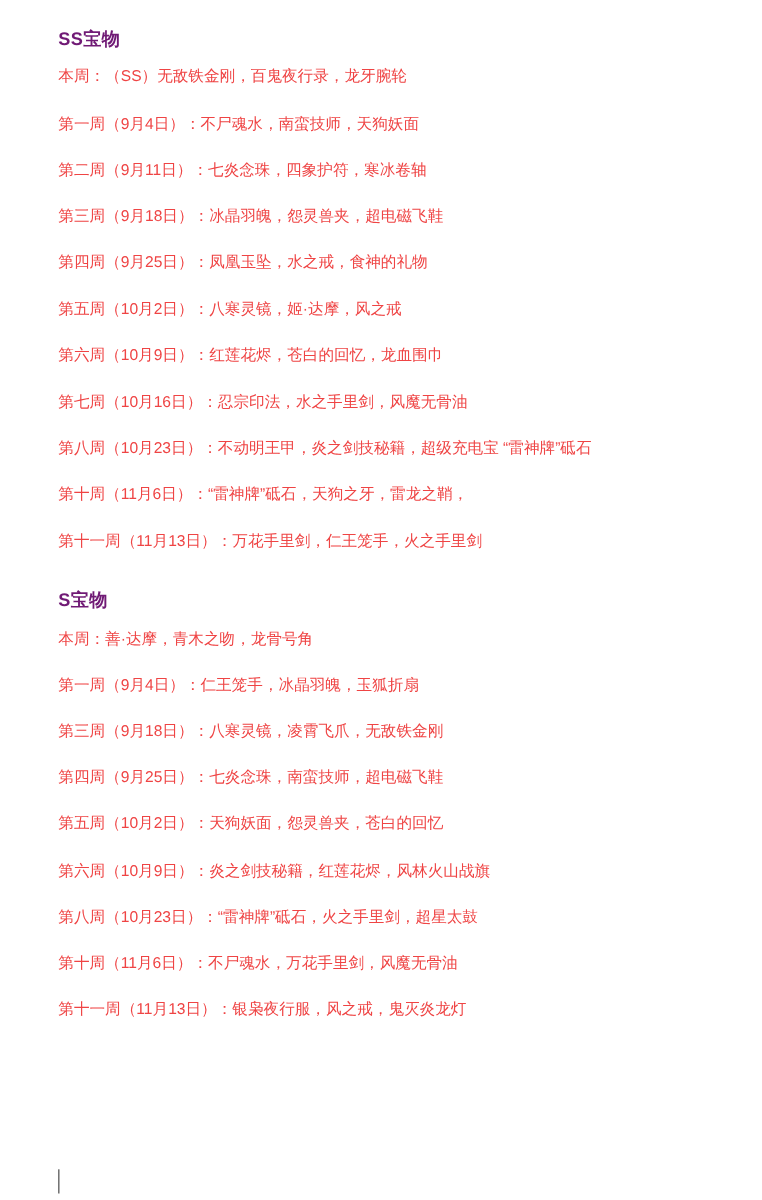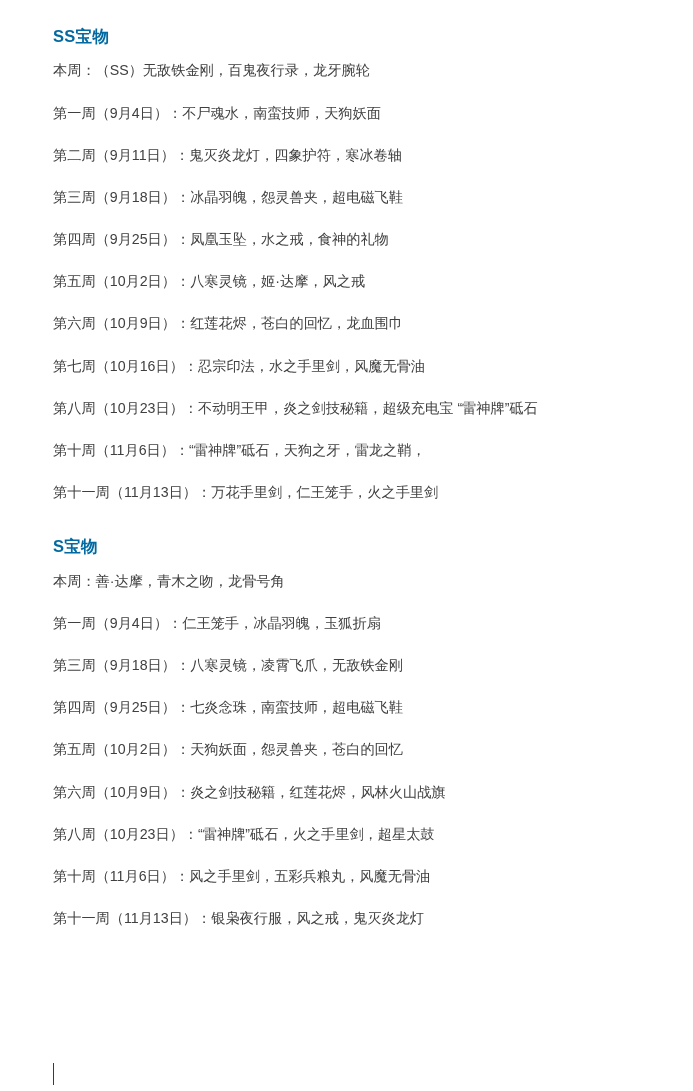--- a/index.html
+++ b/index.html
@@ -22,28 +22,28 @@
     box-sizing: border-box;
     padding: 26px 40px 0 53px;
   }
   .section {
     margin: 0;
   }
   .section-title {
     font-size: 16.5px;
     font-weight: bold;
     letter-spacing: 0.3px;
-    color: #0369a1;
+    color: #701a75;
     margin: 0 0 14px 0;
     line-height: 1.3;
   }
   .entry {
     font-size: 14.2px;
     line-height: 1.35;
-    color: #404040;
+    color: #ef4444;
     margin: 0 0 23px 0;
     white-space: pre-wrap;
   }
   .entry:last-child {
     margin-bottom: 0;
   }
   .entry .bold {
     font-weight: normal;
   }
   .gap {
@@ -60,21 +60,21 @@
 </style>
 </head>
 <body>
 
 <div class="page">
   <div class="section">
     <h2 class="section-title">SS宝物</h2>
     <div>
       <p class="entry"><span>本周：（SS）无敌铁金刚，百鬼夜行录，龙牙腕轮</span></p>
       <p class="entry"><span>第一周（9月4日）：不尸魂水，南蛮技师，天狗妖面</span></p>
-      <p class="entry"><span>第二周（9月11日）：鬼灭炎龙灯，四象护符，</span><span class="bold">寒冰卷轴</span></p>
+      <p class="entry"><span>第二周（9月11日）：七炎念珠，四象护符，</span><span class="bold">寒冰卷轴</span></p>
       <p class="entry"><span>第三周（9月18日）：冰晶羽魄，怨灵兽夹，超电磁飞鞋</span></p>
       <p class="entry"><span>第四周（9月25日）：凤凰玉坠，水之戒，食神的礼物</span></p>
       <p class="entry"><span>第五周（10月2日）：八寒灵镜，姬·达摩，风之戒</span></p>
       <p class="entry"><span>第六周（10月9日）：红莲花烬，苍白的回忆，龙血围巾</span></p>
       <p class="entry"><span>第七周（10月16日）：忍宗印法，水之手里剑，风魔无骨油</span></p>
       <p class="entry"><span>第八周（10月23日）：不动明王甲，炎之剑技秘籍，超级充电宝 “雷神牌”砥石</span></p>
       <p class="entry"><span>第十周（11月6日）：“雷神牌”砥石，天狗之牙，</span><span class="bold">雷龙之鞘</span><span>，</span></p>
       <p class="entry"><span>第十一周（11月13日）：万花手里剑，</span><span class="bold">仁王笼手</span><span>，火之手里剑</span></p>
     </div>
   </div>
@@ -84,19 +84,19 @@
   <div class="section">
     <h2 class="section-title">S宝物</h2>
     <div>
       <p class="entry"><span>本周：善·达摩，青木之吻，龙骨号角</span></p>
       <p class="entry"><span>第一周（9月4日）：仁王笼手，冰晶羽魄，玉狐折扇</span></p>
       <p class="entry"><span>第三周（9月18日）：八寒灵镜，凌霄飞爪，无敌铁金刚</span></p>
       <p class="entry"><span>第四周（9月25日）：七炎念珠，南蛮技师，超电磁飞鞋</span></p>
       <p class="entry"><span>第五周（10月2日）：天狗妖面，怨灵兽夹，苍白的回忆</span></p>
       <p class="entry"><span>第六周（10月9日）：炎之剑技秘籍，红莲花烬，风林火山战旗</span></p>
       <p class="entry"><span>第八周（10月23日）：“雷神牌”砥石，火之手里剑，超星太鼓</span></p>
-      <p class="entry"><span>第十周（11月6日）：风之手里剑，五彩兵粮丸，风魔无骨油</span></p>
+      <p class="entry"><span>第十周（11月6日）：不尸魂水，万花手里剑，风魔无骨油</span></p>
       <p class="entry"><span>第十一周（11月13日）：银枭夜行服，风之戒，鬼灭炎龙灯</span></p>
     </div>
   </div>
 
   <div class="caret"></div>
 </div>
 
 </body></html>

